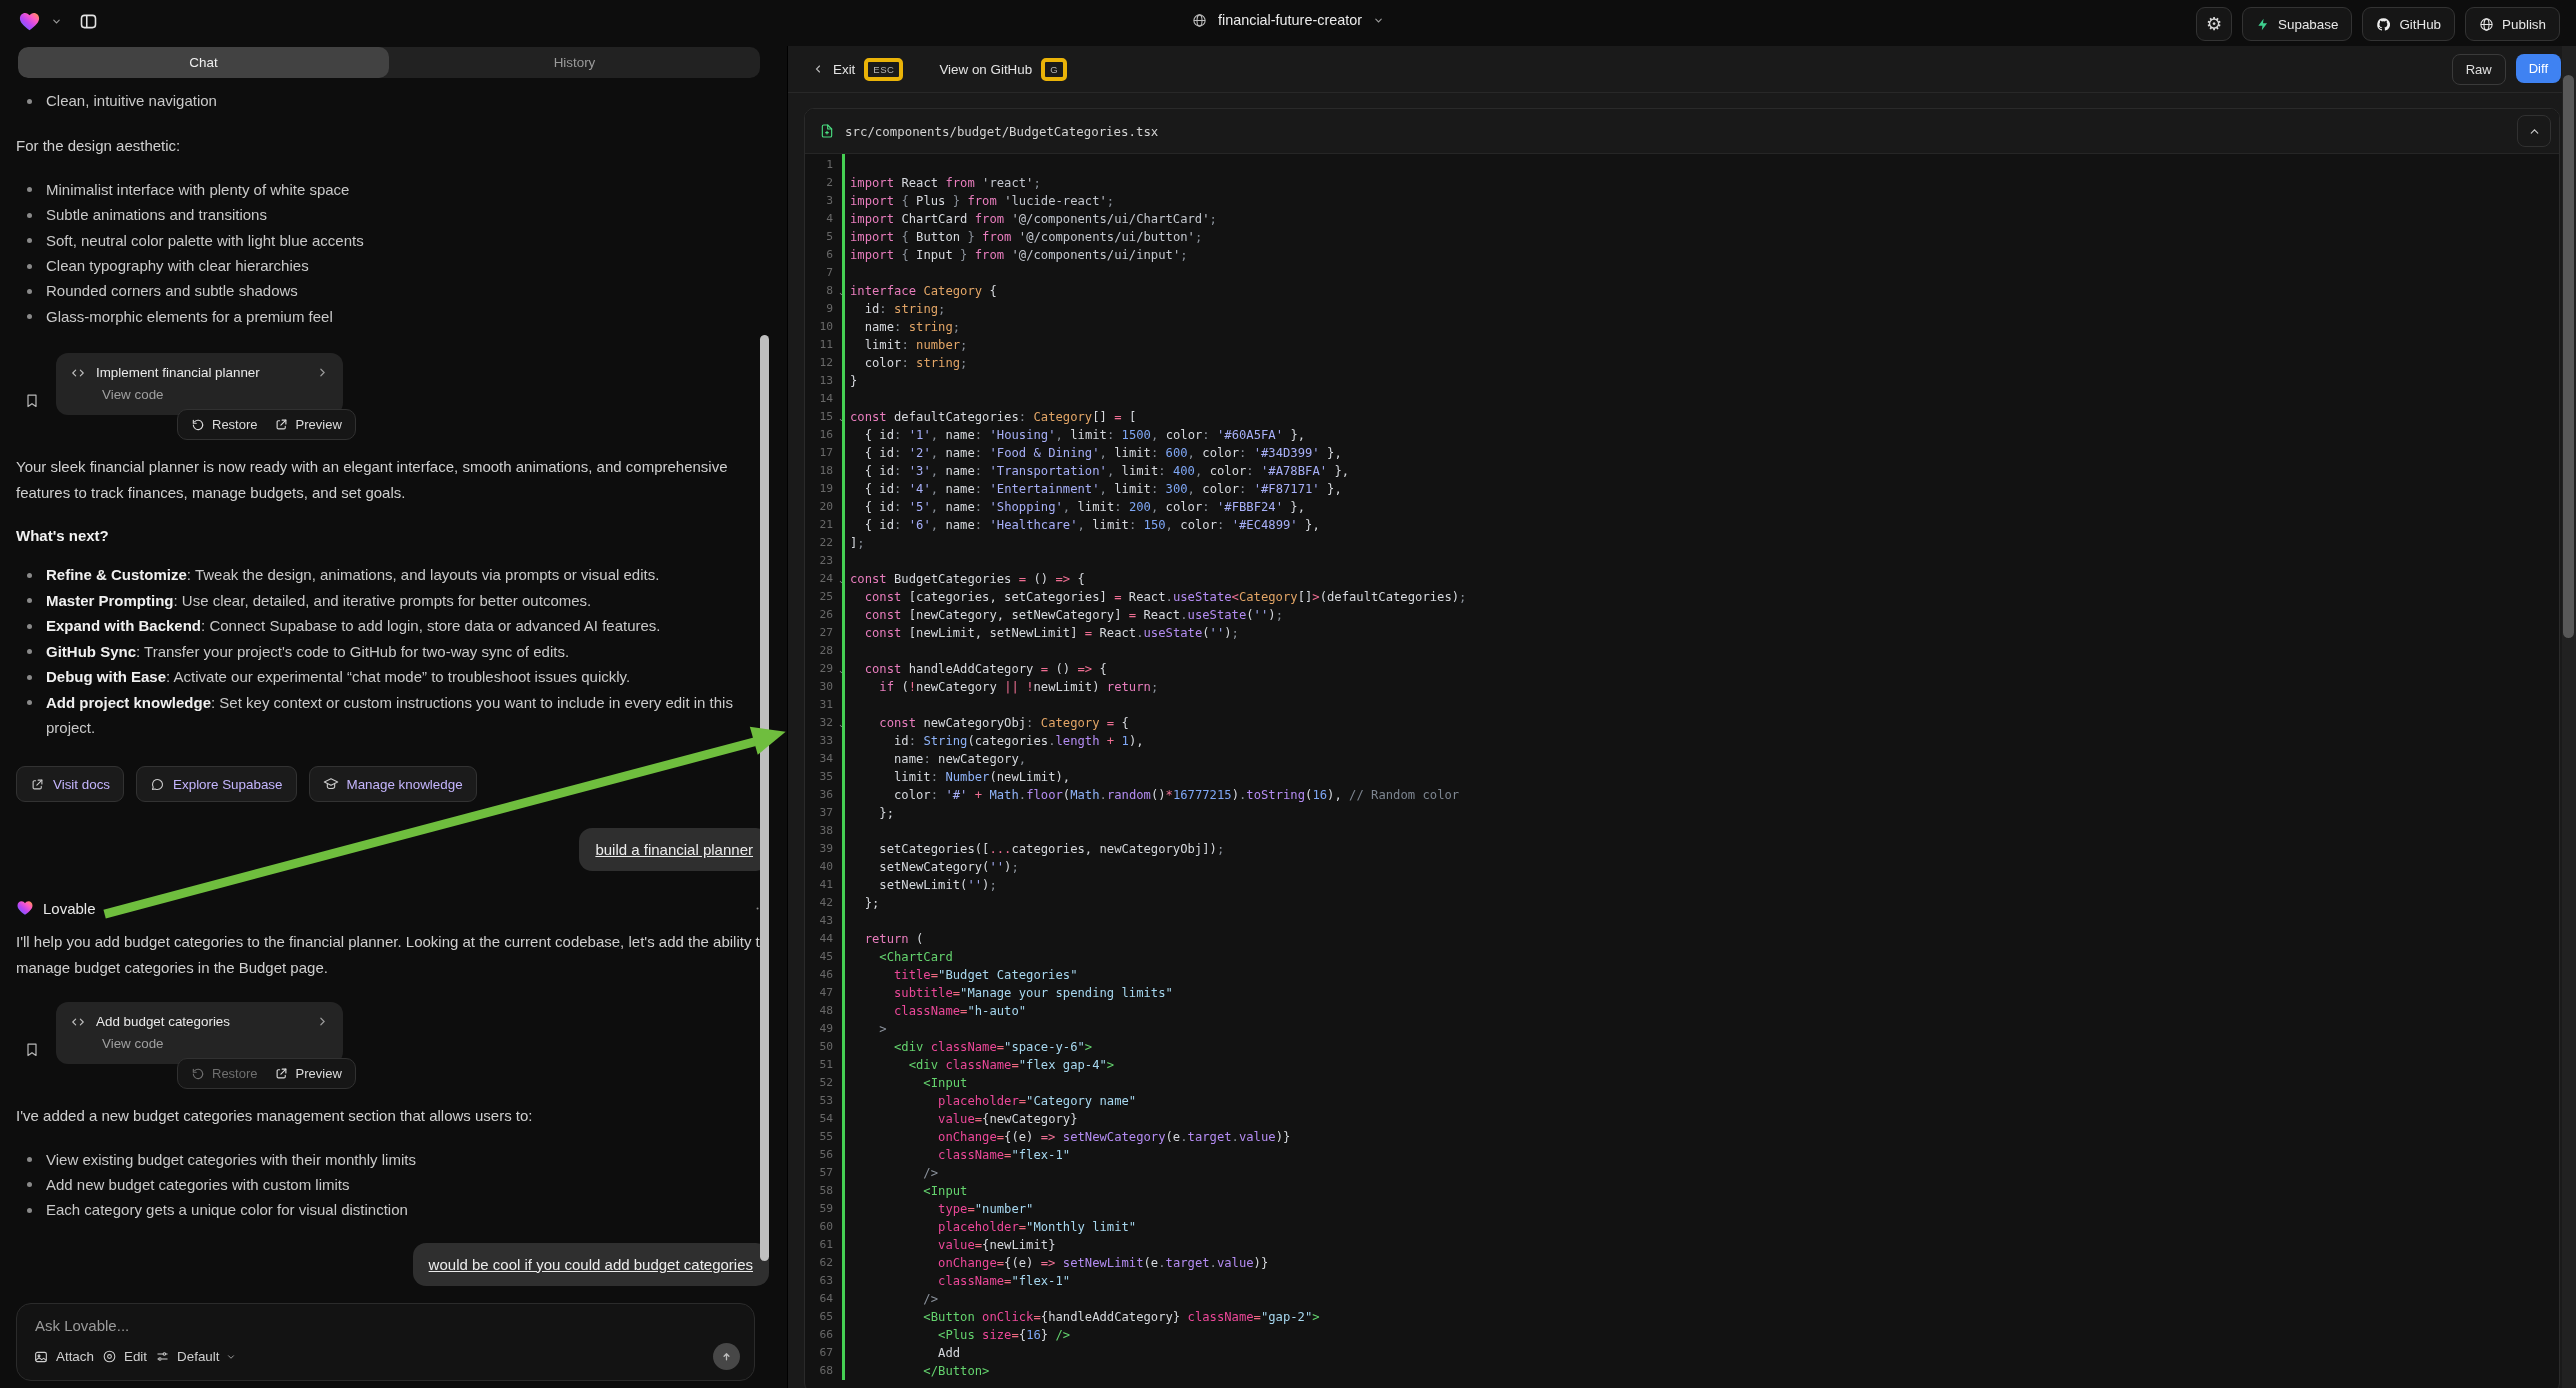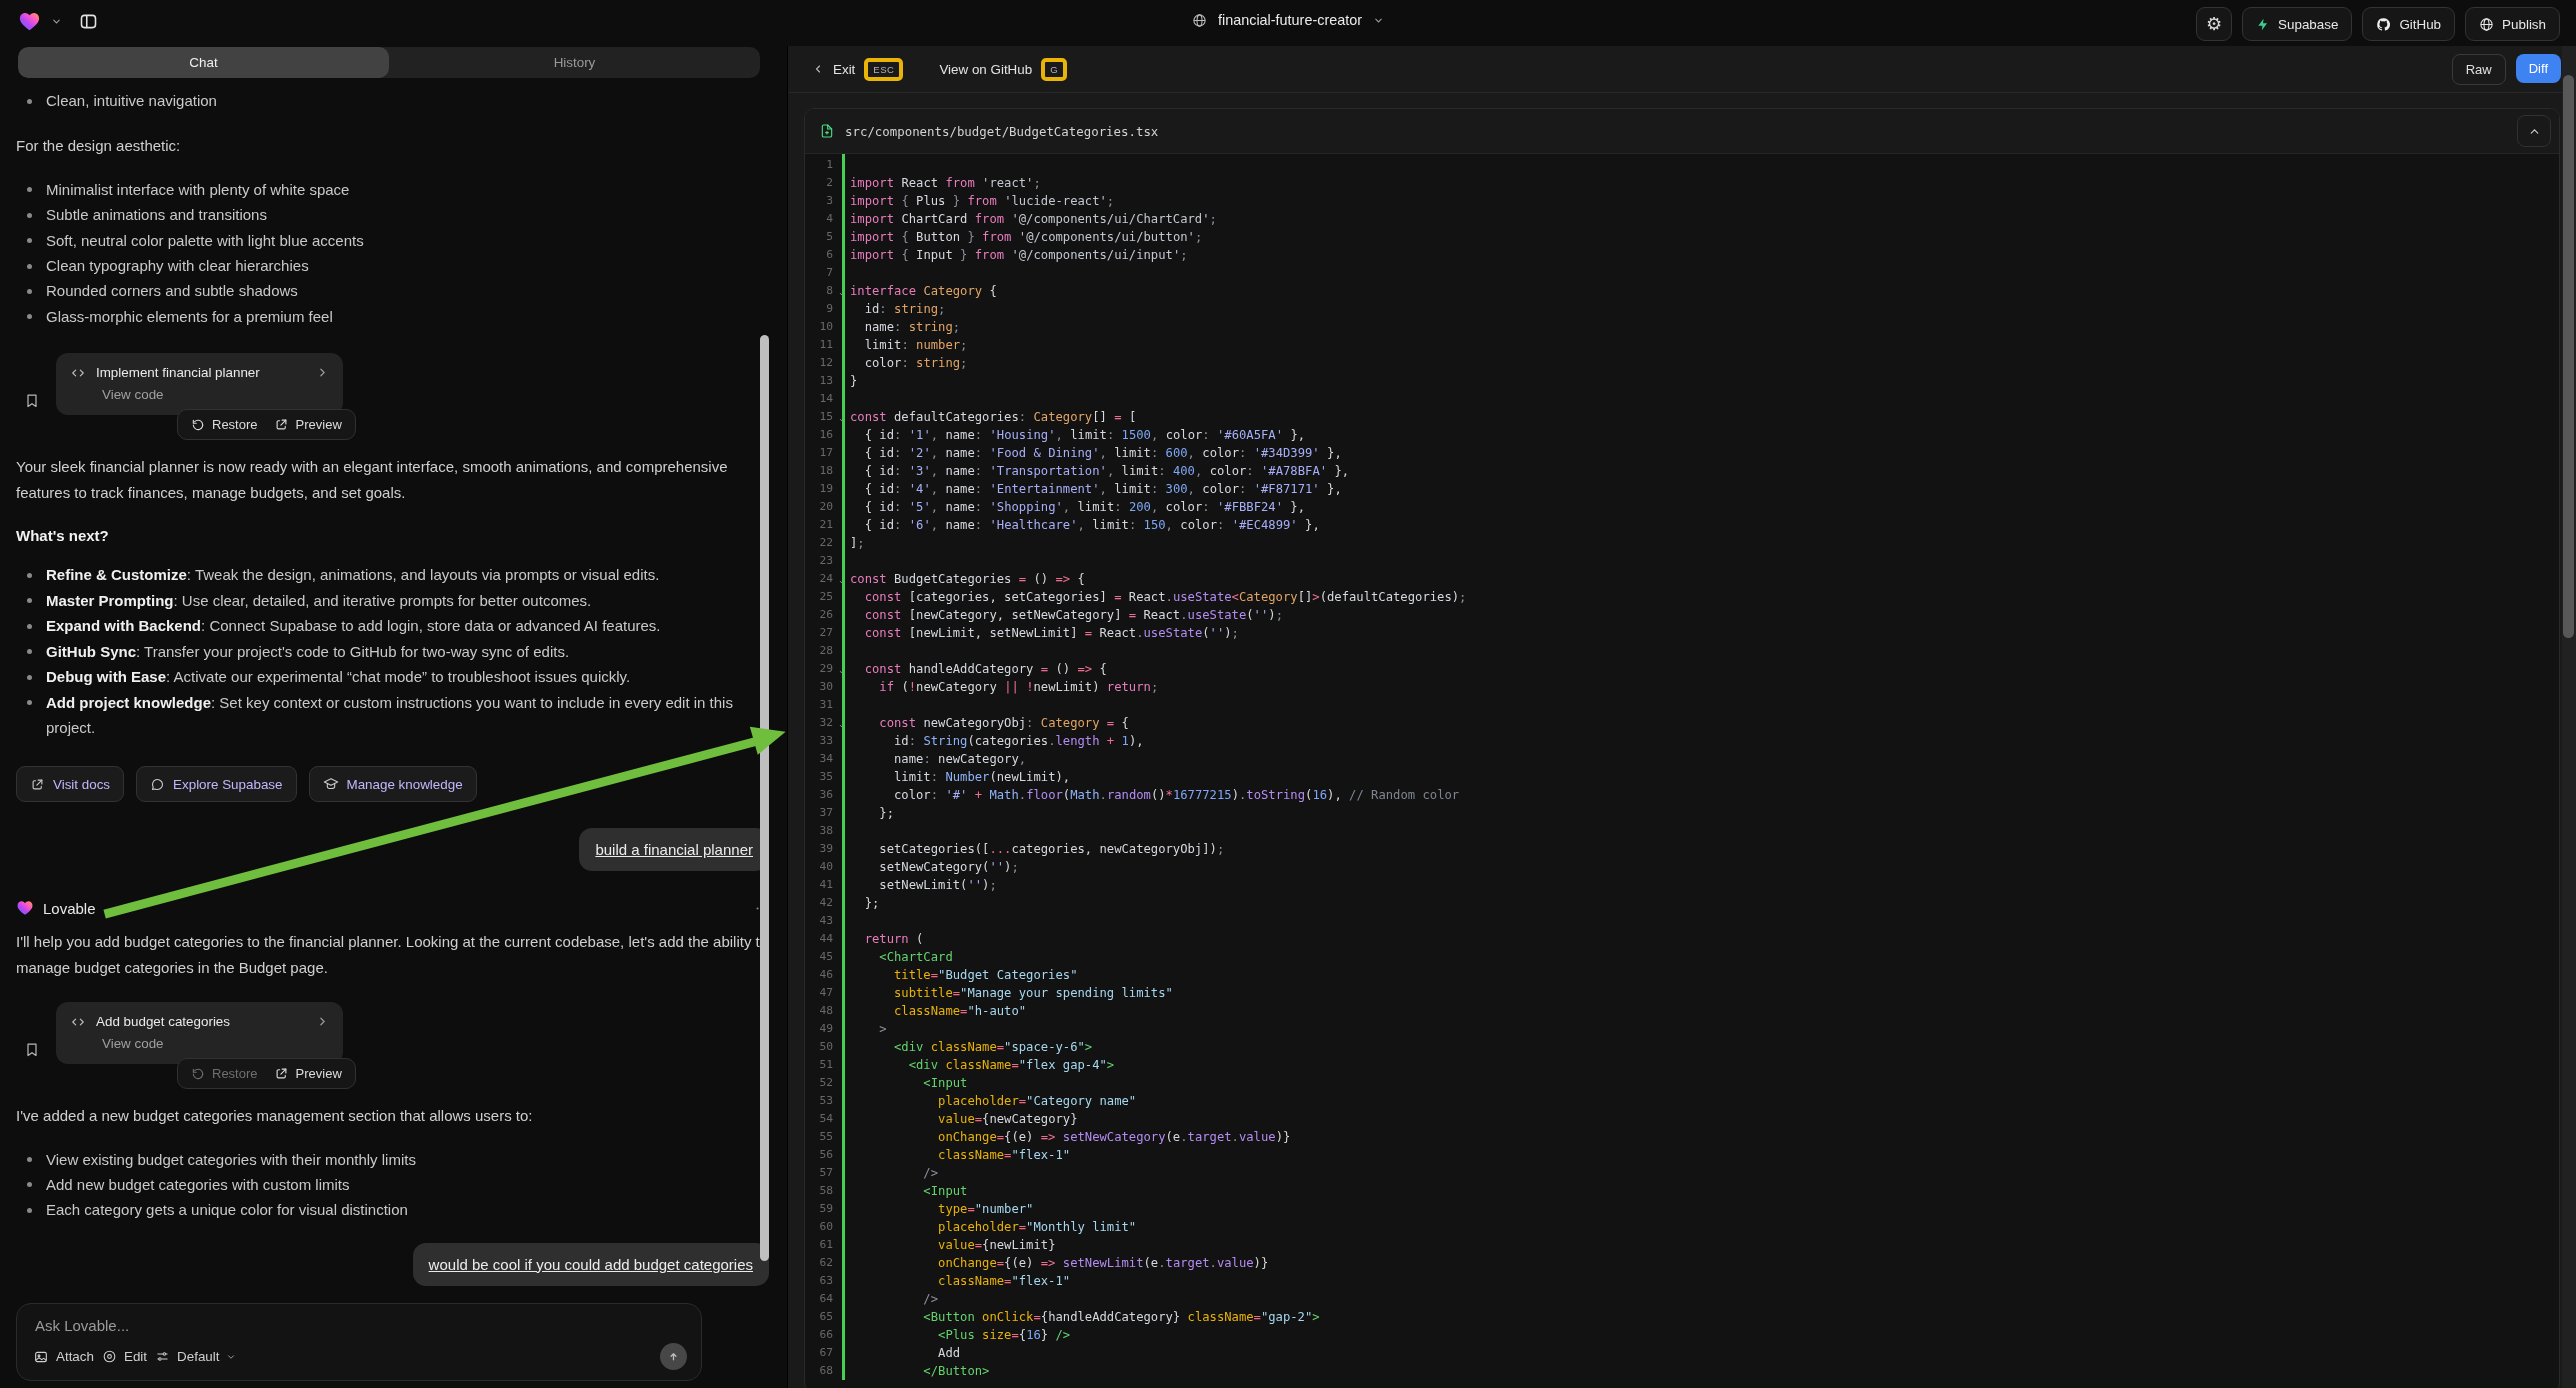--- a/index.html
+++ b/index.html
@@ -42,21 +42,21 @@
   .pill-btn.dim{color:#6f6f6f;}
   .chips-row{display:flex;gap:12px;margin:6px 0 26px 0;}
   .chip{display:flex;align-items:center;gap:8px;height:34px;padding:0 13px;background:#1b1b1b;border:1px solid #323232;border-radius:9px;color:#c4b5fd;font-size:13.4px;cursor:pointer;}
   .chip .icn{color:#c9c9c9;}
   .user-bubble{align-self:flex-end;max-width:428px;background:#2f2f2f;border-radius:13px;padding:10px 16px;color:#ececec;font-size:15px;line-height:23px;margin:0 2px 24px 0;text-decoration:underline;}
   .asst-header{display:flex;align-items:center;gap:9px;margin:4px 0 12px 0;}
   .asst-name{color:#e8e8e8;font-size:15px;flex:1;}
   .asst-dots{color:#8a8a8a;}
 
   
-  .composer{position:absolute;left:16px;top:1303px;width:686px;height:78px;background:#131313;border:1px solid #2b2b2b;border-radius:15px;box-sizing:border-box;padding:12px 14px 10px 16px;display:flex;flex-direction:column;}
+  .composer{position:absolute;left:16px;top:1303px;width:739px;height:78px;background:#131313;border:1px solid #2b2b2b;border-radius:15px;box-sizing:border-box;padding:12px 14px 10px 16px;display:flex;flex-direction:column;}
   .composer input{background:transparent;border:none;outline:none;color:#e6e6e6;font-size:15px;font-family:"Liberation Sans",sans-serif;width:100%;}
   .composer input::placeholder{color:#9b9b9b;}
   .composer-toolbar{margin-top:auto;display:flex;align-items:center;gap:8px;color:#cfcfcf;font-size:13.4px;}
   .ct-item{display:flex;align-items:center;gap:7px;cursor:pointer;}
   .send-btn{margin-left:auto;width:27px;height:27px;border-radius:50%;background:#474747;display:flex;align-items:center;justify-content:center;color:#bdbdbd;cursor:pointer;}
 
   
   .right-panel{position:absolute;left:787px;top:46px;width:1789px;height:1342px;background:#1a1a1a;border-left:1px solid #000;}
   .rp-toolbar{position:absolute;left:0;top:0;width:100%;height:47px;display:flex;align-items:center;border-bottom:1px solid #282828;box-sizing:border-box;padding:0 16px 0 24px;color:#e3e3e3;font-size:13.4px;}
   .rp-group{display:flex;align-items:center;gap:9px;cursor:pointer;}
@@ -71,21 +71,21 @@
   .file-path{font-family:"DejaVu Sans Mono",monospace;font-size:12.4px;color:#d3d3d3;}
   .collapse-btn{margin-left:auto;width:32px;height:30px;border:1px solid #313131;border-radius:8px;display:flex;align-items:center;justify-content:center;color:#c8c8c8;cursor:pointer;}
   .code-area{position:relative;font-family:"DejaVu Sans Mono",monospace;font-size:12.2px;padding-top:2px;}
   .gutter-line{position:absolute;left:37px;top:0;bottom:0;width:3px;background:#45d053;z-index:1;}
   .code-row{display:flex;height:18px;line-height:18px;white-space:pre;}
   .ln{position:relative;width:28px;flex:none;text-align:right;color:#686868;font-size:11.3px;}
   .fold-mark{position:absolute;right:-12px;top:1px;font-size:8.5px;color:#8a8a8a;font-family:"Liberation Sans",sans-serif;}
   .code{flex:1;padding-left:17px;z-index:2;}
   .tk-k{color:#e87dbd}.tk-o{color:#ef6f93}.tk-s{color:#a7aff8}.tk-sp{color:#c3c7cf}
   .tk-t{color:#e2a566}.tk-n{color:#7fa7f5}.tk-b{color:#8fb3f8}.tk-m{color:#b48cf2}
-  .tk-c{color:#7d8590}.tk-g{color:#64d36e}.tk-a{color:#eab308}.tk-e{color:#ef6a80}
+  .tk-c{color:#7d8590}.tk-g{color:#64d36e}.tk-a{color:#ec4899}.tk-e{color:#ef6a80}
   .tk-j{color:#a6d7ef}.tk-w{color:#d6d9de}.tk-d{color:#8b929c}
 
   .vtrack{position:absolute;right:0;top:46px;width:15px;height:1342px;background:#212121;}
   .vthumb{position:absolute;right:2px;top:75px;width:11px;height:563px;border-radius:6px;background:#585858;cursor:pointer;}
   .arrow-overlay{position:absolute;left:0;top:0;width:2576px;height:1388px;pointer-events:none;z-index:60;}
 </style>
 </head>
 <body>
 
 <div class="page">

